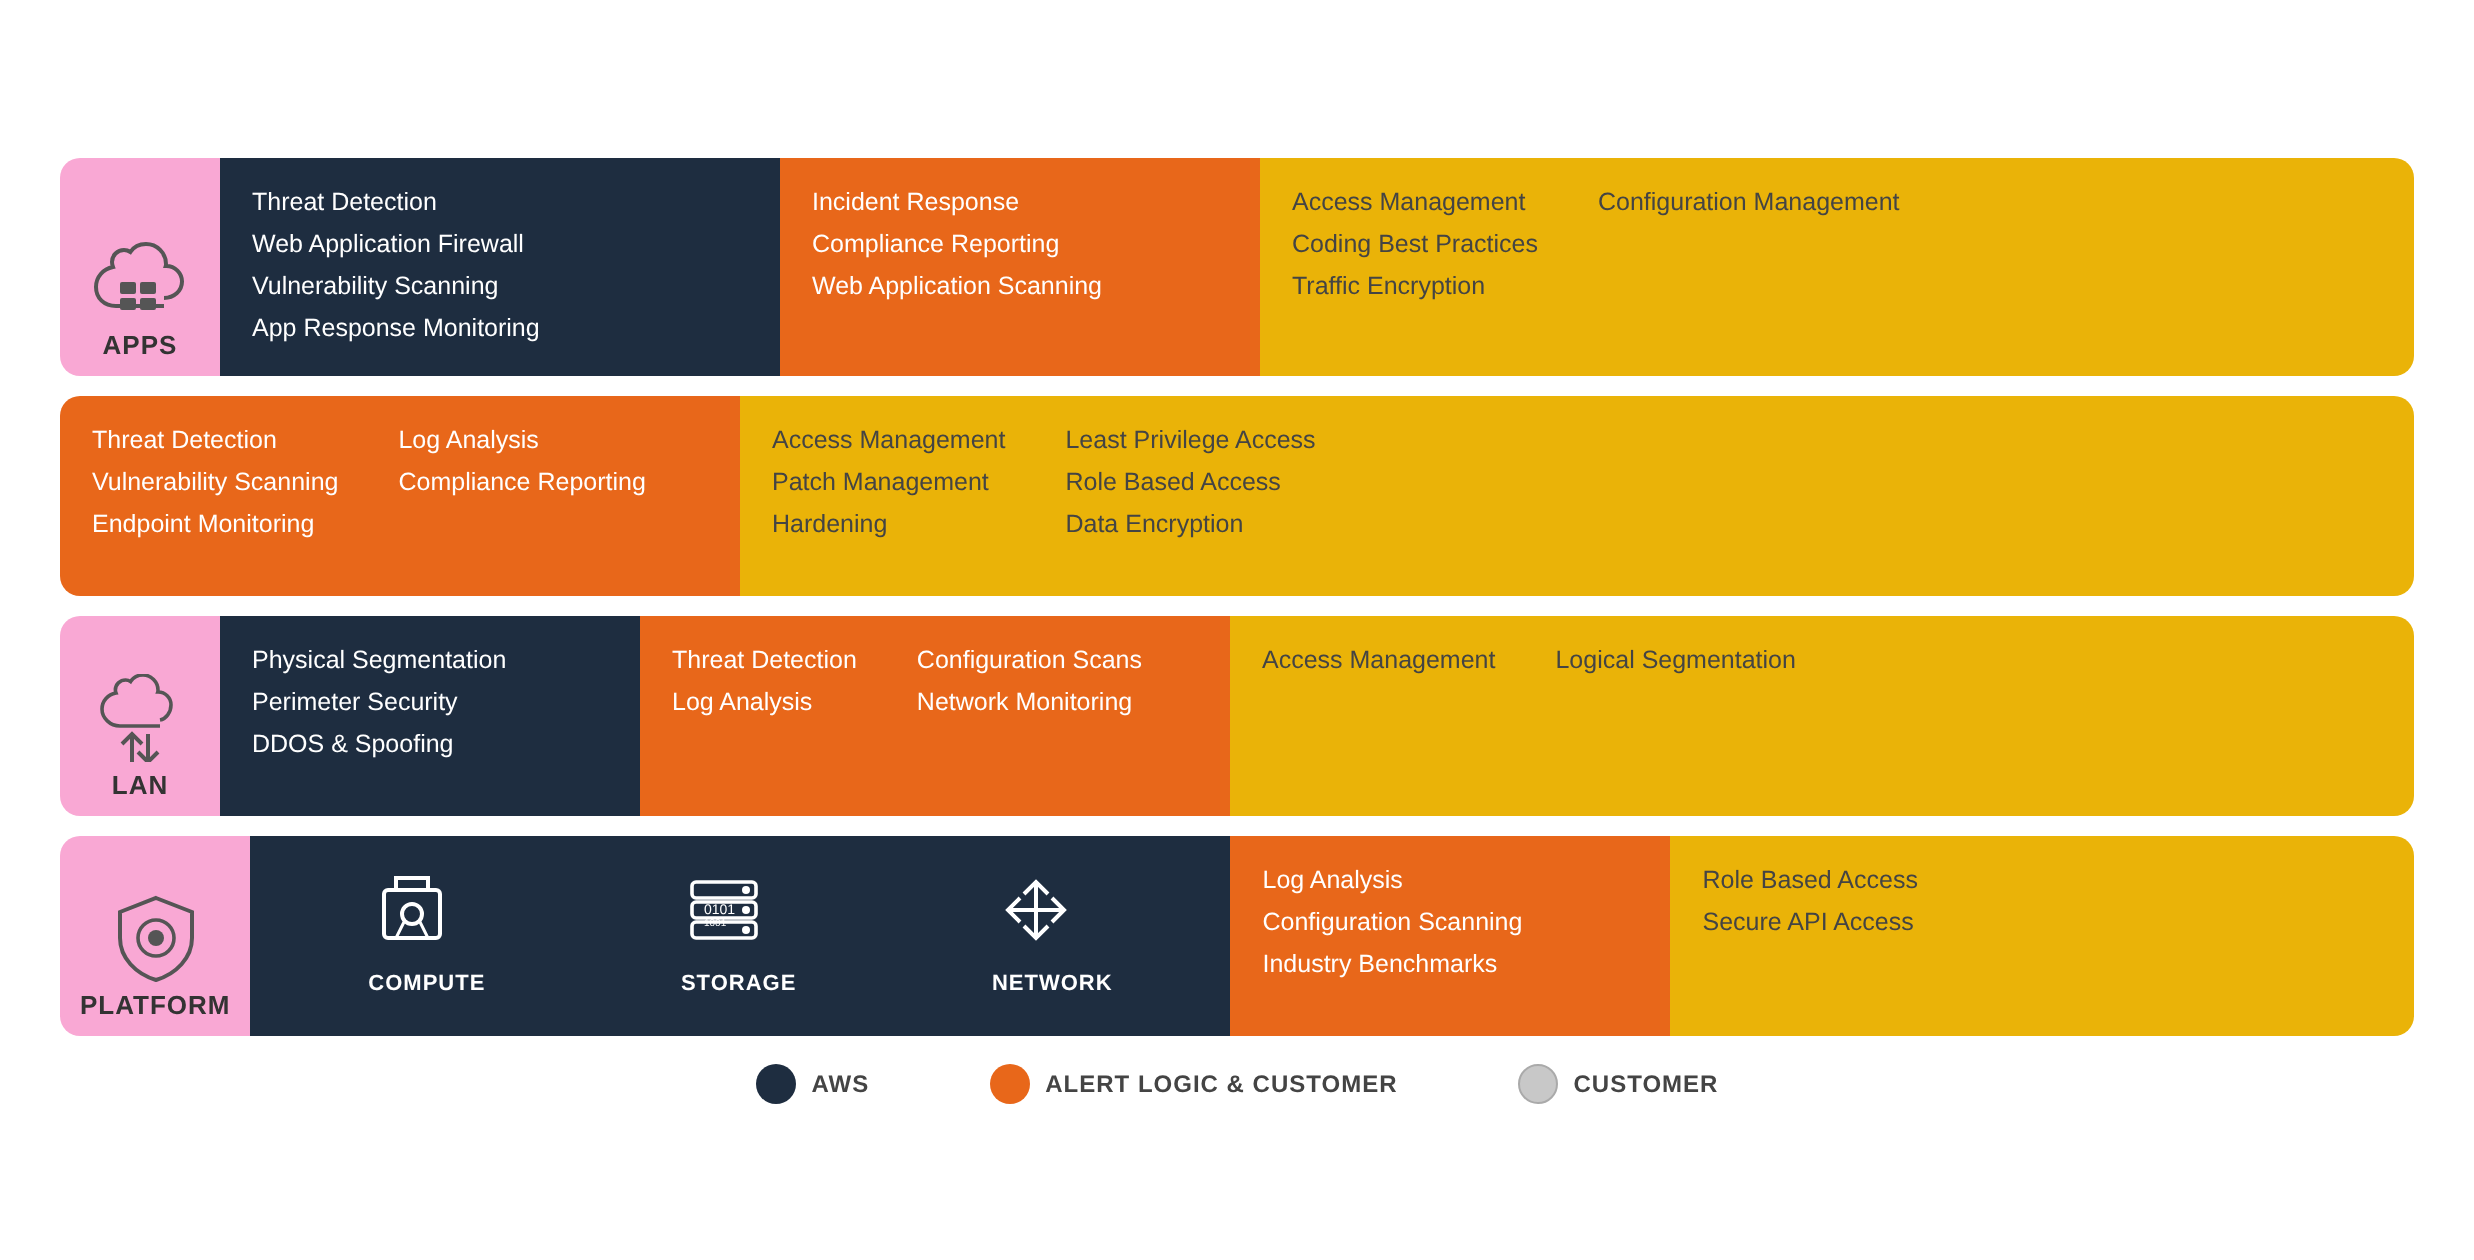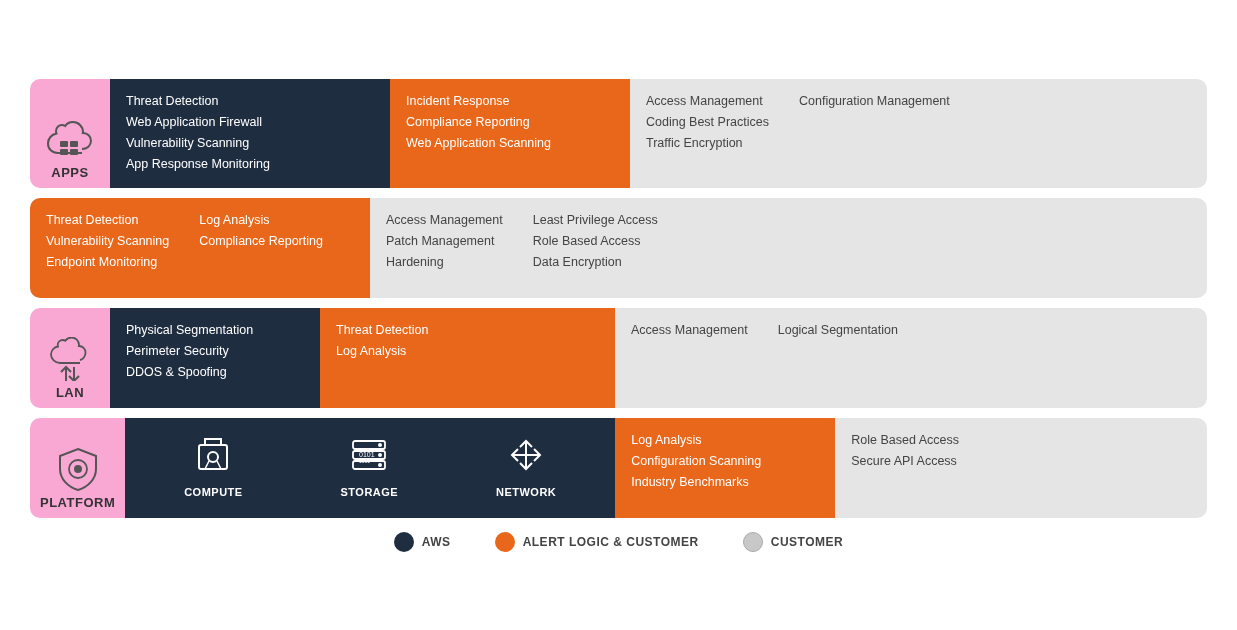--- a/index.html
+++ b/index.html
@@ -61,21 +61,21 @@
 
     .orange-cell {
       background: #e8671a;
       color: #fff;
       padding: 12px 16px;
       font-size: 12.5px;
       line-height: 1.7;
     }
 
     .light-cell {
-      background: #e5e5e5;
+      background: #eab308;
       color: #444;
       padding: 12px 16px;
       font-size: 12.5px;
       line-height: 1.7;
     }
 
     .cell-inner {
       display: flex;
       gap: 30px;
     }
@@ -101,40 +101,40 @@
     .lan-light { flex: 1; }
 
     
     .platform-dark { flex: 0 0 490px; display: flex; align-items: center; justify-content: space-around; padding: 12px 10px; }
     .platform-orange { flex: 0 0 220px; }
     .platform-light { flex: 1; }
 
     .platform-icon-item {
       display: flex;
       flex-direction: column;
-      align-items: center;
+      align-items: flex-start;
       gap: 6px;
     }
 
     .platform-icon-label {
       font-weight: 700;
       font-size: 11px;
       color: #fff;
       letter-spacing: 0.5px;
     }
 
     
     svg { display: block; }
 
     
     .legend {
       display: flex;
       align-items: center;
       justify-content: center;
-      gap: 44px;
+      gap: 60px;
       margin-top: 14px;
     }
 
     .legend-item {
       display: flex;
       align-items: center;
       gap: 8px;
     }
 
     .legend-dot {
@@ -258,20 +258,24 @@
           <span>Perimeter Security</span>
           <span>DDOS &amp; Spoofing</span>
         </div>
       </div>
     </div>
     <div class="orange-cell lan-orange">
       <div class="cell-inner">
         <div class="cell-col">
           <span>Threat Detection</span>
           <span>Log Analysis</span>
+        </div>
+        <div class="cell-col">
+          <span>Configuration Scans</span>
+          <span>Network Monitoring</span>
         </div>
       </div>
     </div>
     <div class="light-cell lan-light">
       <div class="cell-inner">
         <div class="cell-col">
           <span>Access Management</span>
         </div>
         <div class="cell-col">
           <span>Logical Segmentation</span>

